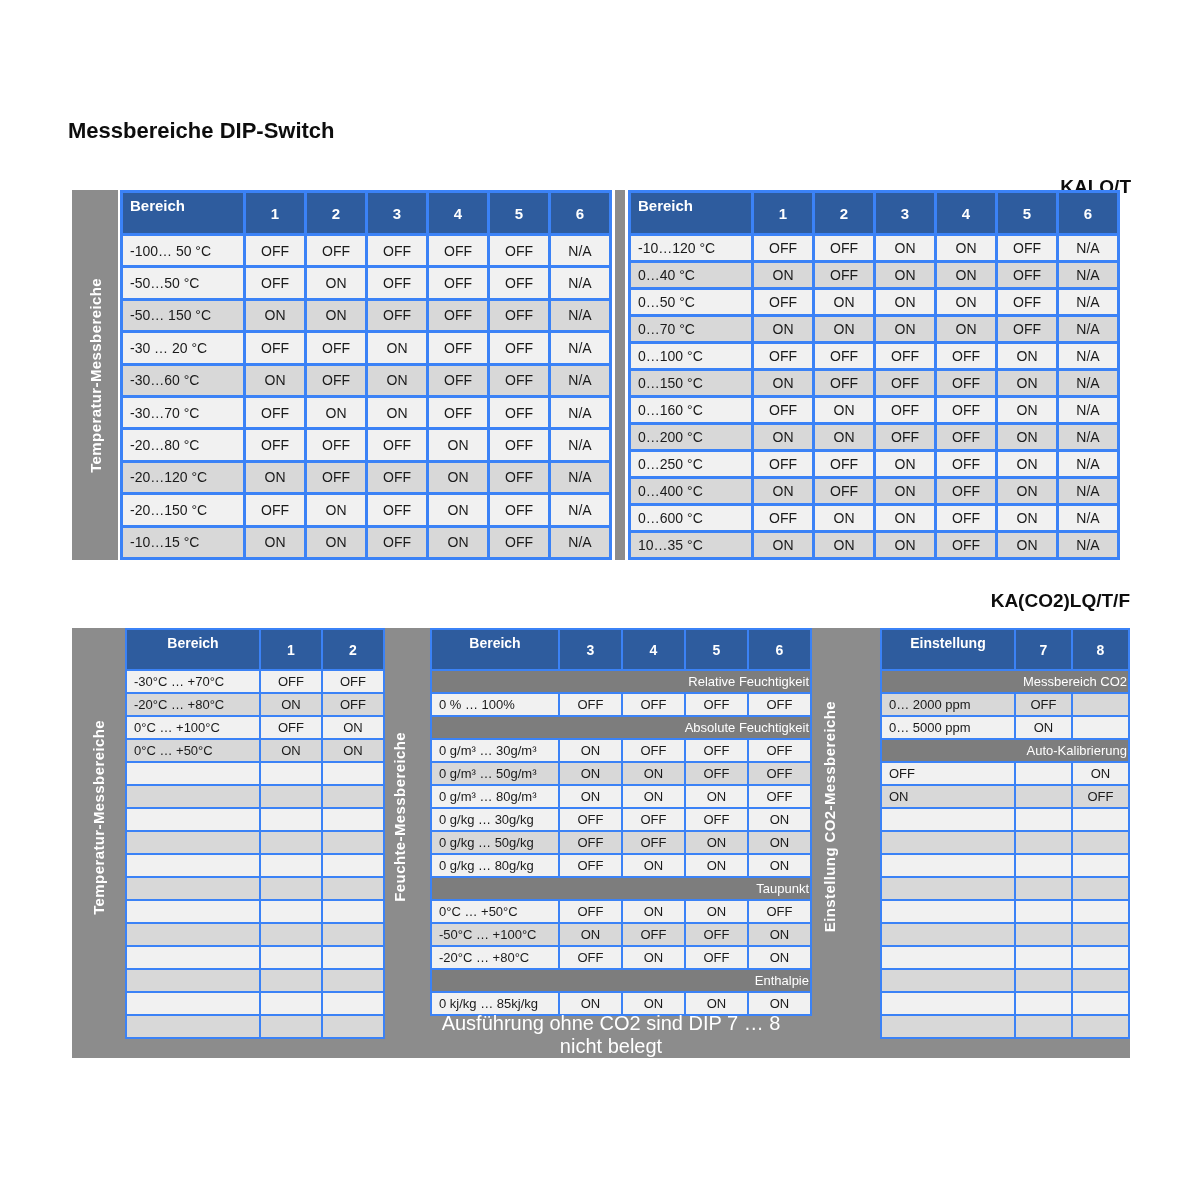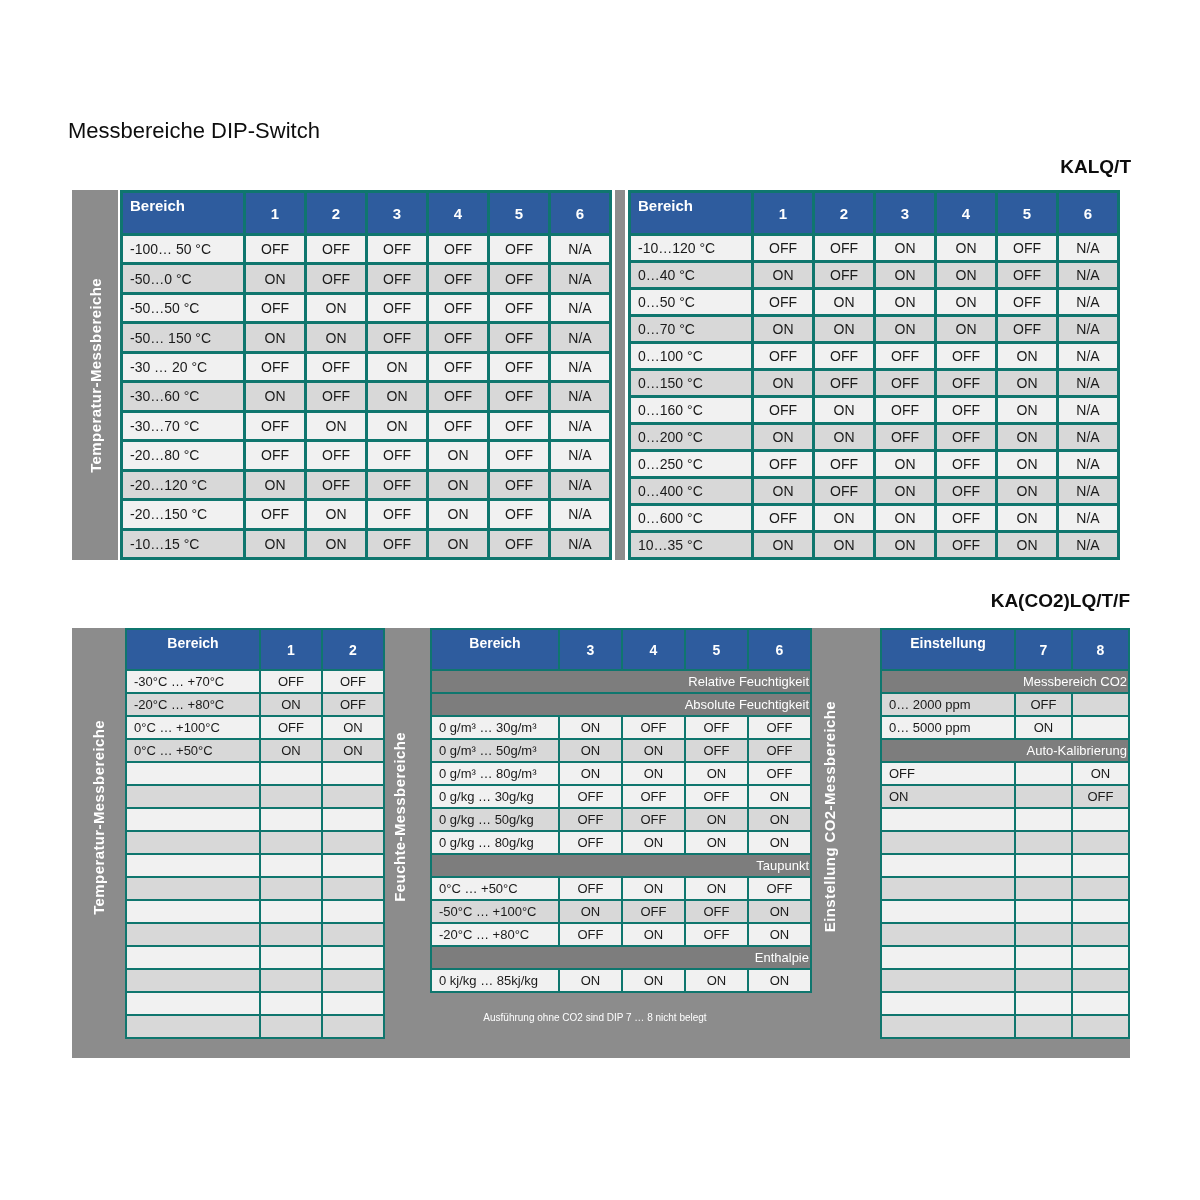--- a/index.html
+++ b/index.html
@@ -5,26 +5,26 @@
   html,body { margin:0; padding:0; }
   body {
     width:1200px; height:1200px;
     background:#ffffff;
     font-family:"Liberation Sans", sans-serif;
     position:relative;
     color:#1a1a1a;
   }
   .title {
     position:absolute; left:68px; top:118px;
-    font-size:22px; font-weight:normal; color:#0d0d0d;
+    font-size:22px; font-weight:bold; color:#0d0d0d;
   }
   .variant {
     position:absolute; font-size:19px; font-weight:bold; color:#0d0d0d;
   }
-  .variant-top { top:156px; right:69px; }
+  .variant-top { top:176px; right:69px; }
   .variant-bottom { top:590px; right:70px; }
 
   
   .upper {
     position:absolute; left:72px; top:190px;
     display:flex; align-items:stretch;
   }
   .upper-side {
     width:46px; background:#8C8C8C; margin-right:2px;
     display:flex; align-items:center; justify-content:center;
@@ -32,21 +32,21 @@
   .mid-strip {
     width:10px; background:#8C8C8C; margin:0 3px;
   }
   .vtext {
     writing-mode:vertical-rl; transform:rotate(180deg);
     color:#ffffff; font-weight:bold; font-size:15px;
     letter-spacing:0.4px; white-space:nowrap;
   }
 
   
-  table.dip { border-collapse:separate; border-spacing:3px; background:#0f766e; }
+  table.dip { border-collapse:separate; border-spacing:3px; background:#3b82f6; }
   table.dip th {
     background:#2E5C9E; color:#ffffff; font-weight:bold; font-size:15px;
   }
   table.dip td { font-size:14px; }
   td.shade-light { background:#F1F1F1; }
   td.shade-dark  { background:#D8D8D8; }
   td.c-bereich { text-align:left; padding-left:7px; }
   td.c-sw { text-align:center; }
   th.c-sw { text-align:center; vertical-align:middle; }
   td.section-cell {
@@ -80,22 +80,22 @@
 
   #t-temp    { position:absolute; left:53px;  top:0; }
   #t-feuchte { position:absolute; left:358px; top:0; }
   #t-co2     { position:absolute; left:790px; top:0;margin-left:18px; }
 
   #t-temp .c-bereich { width:124px; }   #t-temp .c-sw { width:58px; }
   #t-feuchte .c-bereich { width:118px; }#t-feuchte .c-sw { width:59px; }
   #t-co2 .c-bereich { width:138px; }    #t-co2 .c-sw { width:60px; }
 
   .footnote {
-    position:absolute; left:340px; top:384px; width:366px;
-    text-align:center; color:#ffffff; font-size:10px;
+    position:absolute; left:356px; top:384px; width:366px;
+    text-align:center; color:#ffffff; font-size:20px;
   }
 </style>
 </head>
 <body>
 
 <div class="title">Messbereiche DIP-Switch</div>
 <div class="variant variant-top">KALQ/T</div>
 
 <section class="upper">
   <div class="upper-side">
@@ -117,29 +117,20 @@
         <tr>
           <td class="c-bereich shade-light">-100… 50 °C</td>
           <td class="c-sw shade-light">OFF</td>
           <td class="c-sw shade-light">OFF</td>
           <td class="c-sw shade-light">OFF</td>
           <td class="c-sw shade-light">OFF</td>
           <td class="c-sw shade-light">OFF</td>
           <td class="c-sw shade-light">N/A</td>
         </tr>
         <tr>
-          <td class="c-bereich shade-dark">-50…0 °C</td>
-          <td class="c-sw shade-dark">ON</td>
-          <td class="c-sw shade-dark">OFF</td>
-          <td class="c-sw shade-dark">OFF</td>
-          <td class="c-sw shade-dark">OFF</td>
-          <td class="c-sw shade-dark">OFF</td>
-          <td class="c-sw shade-dark">N/A</td>
-        </tr>
-        <tr>
           <td class="c-bereich shade-light">-50…50 °C</td>
           <td class="c-sw shade-light">OFF</td>
           <td class="c-sw shade-light">ON</td>
           <td class="c-sw shade-light">OFF</td>
           <td class="c-sw shade-light">OFF</td>
           <td class="c-sw shade-light">OFF</td>
           <td class="c-sw shade-light">N/A</td>
         </tr>
         <tr>
           <td class="c-bereich shade-dark">-50… 150 °C</td>
@@ -450,20 +441,27 @@
           <th class="c-sw">4</th>
           <th class="c-sw">5</th>
           <th class="c-sw">6</th>
         </tr>
       </thead>
       <tbody>
         <tr>
           <td class="section-cell" colspan="5">Relative Feuchtigkeit</td>
         </tr>
         <tr>
+          <td class="c-bereich shade-light">0 % … 100%</td>
+          <td class="c-sw shade-light">OFF</td>
+          <td class="c-sw shade-light">OFF</td>
+          <td class="c-sw shade-light">OFF</td>
+          <td class="c-sw shade-light">OFF</td>
+        </tr>
+        <tr>
           <td class="section-cell" colspan="5">Absolute Feuchtigkeit</td>
         </tr>
         <tr>
           <td class="c-bereich shade-light">0 g/m³ … 30g/m³</td>
           <td class="c-sw shade-light">ON</td>
           <td class="c-sw shade-light">OFF</td>
           <td class="c-sw shade-light">OFF</td>
           <td class="c-sw shade-light">OFF</td>
         </tr>
         <tr>

